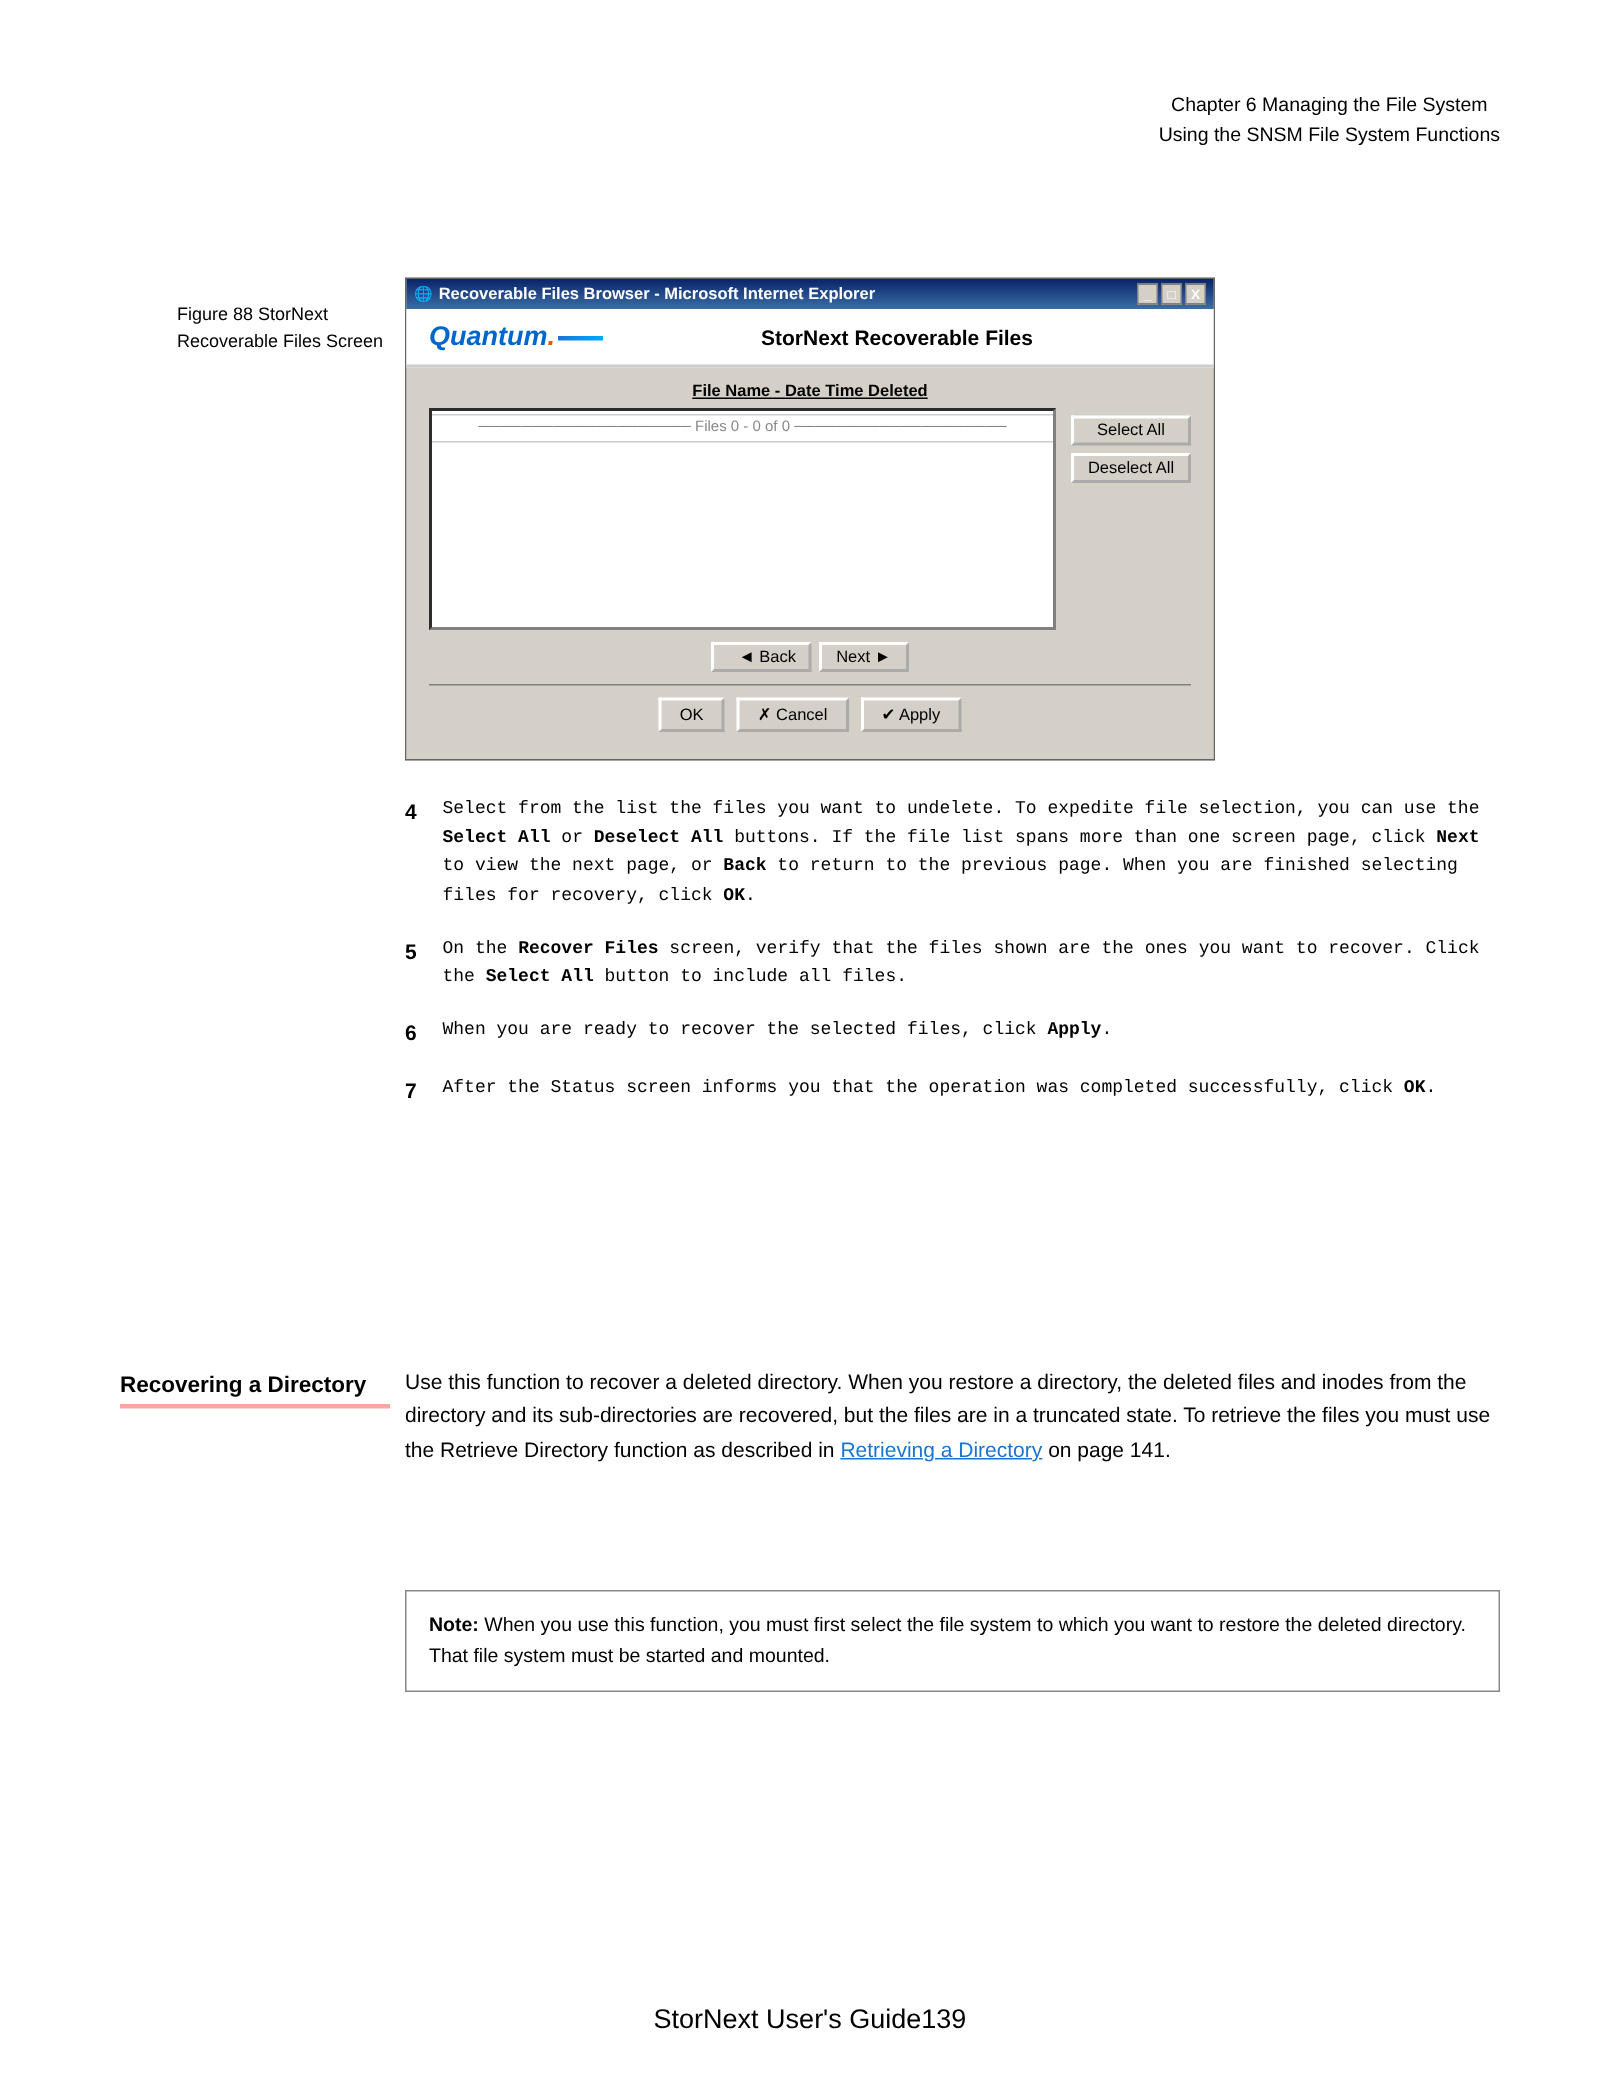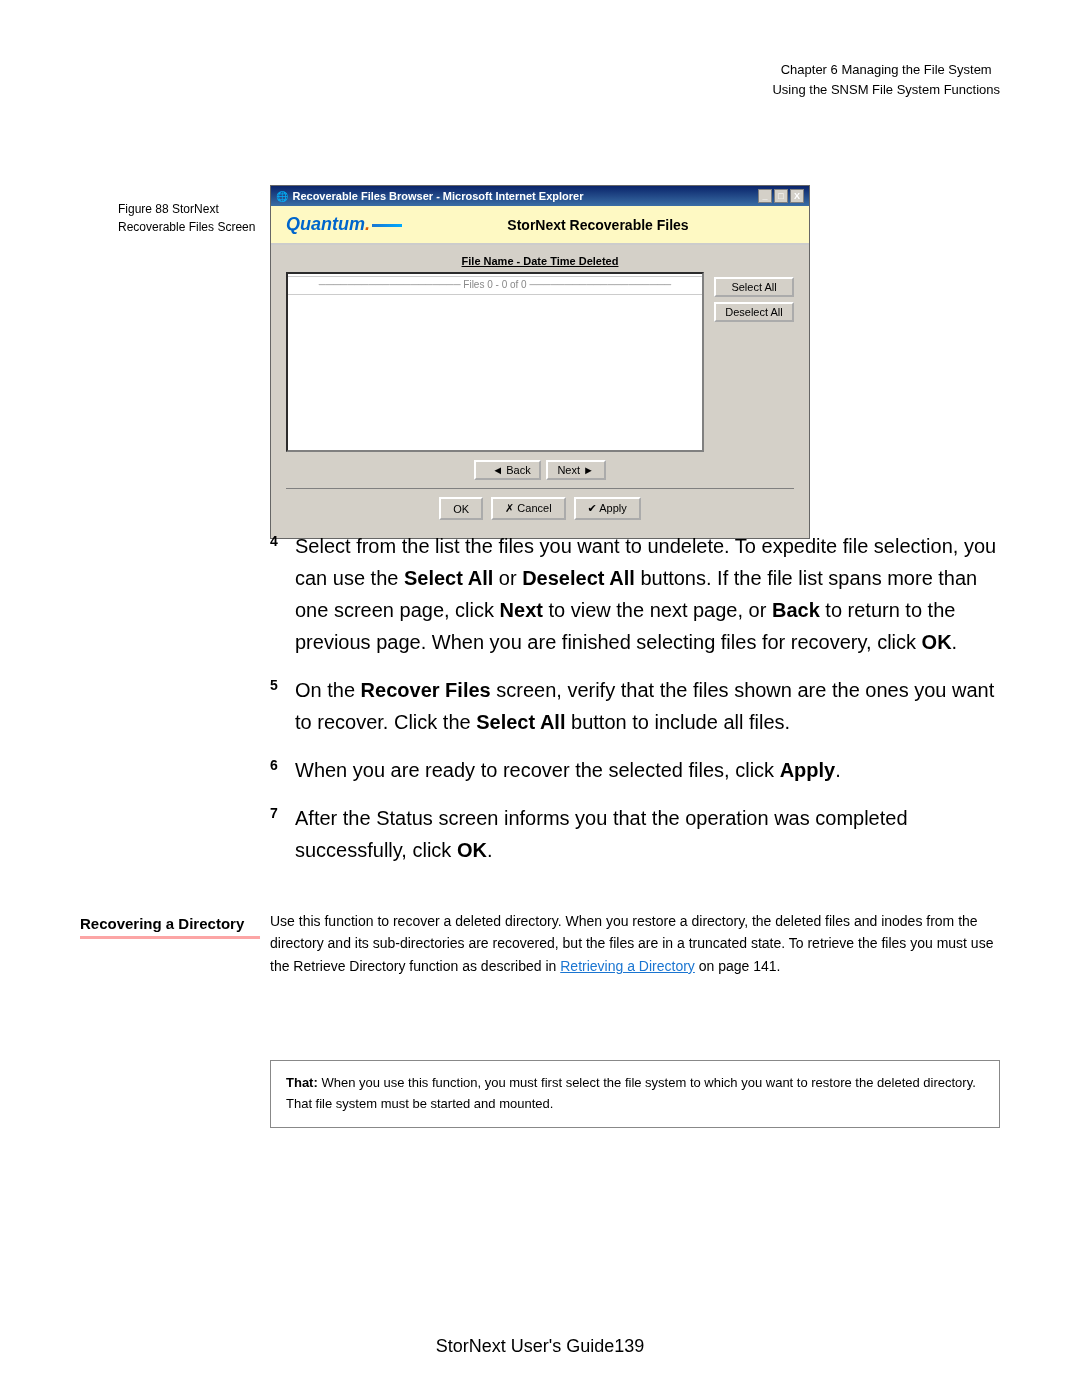--- a/index.html
+++ b/index.html
@@ -75,21 +75,21 @@
       cursor: pointer;
     }
 
     .window-content {
       background: #d4d0c8;
       padding: 0;
     }
 
     
     .quantum-header {
-      background: #fef9c3;
+      background: #ffffff;
       border-bottom: 2px solid #ccc;
       padding: 8px 15px;
       display: flex;
       align-items: center;
       justify-content: space-between;
     }
 
     .quantum-logo {
       font-size: 18px;
       font-weight: bold;
@@ -124,21 +124,21 @@
 
     .file-list-area {
       display: flex;
       gap: 10px;
     }
 
     .file-list-box {
       flex: 1;
       background: white;
       border: 2px inset #808080;
-      height: 180px;
+      height: 148px;
       position: relative;
     }
 
     .files-count-line {
       text-align: center;
       font-size: 10px;
       color: #444;
       border-bottom: 1px solid #ccc;
       padding: 2px 0;
       position: absolute;
@@ -206,22 +206,23 @@
       line-height: 1.6;
     }
 
     .step-number {
       font-weight: bold;
       min-width: 25px;
       font-size: 14px;
     }
 
     .step-text {
-      font-size: 20px;
+      font-size: 12px;
       line-height: 1.6;
+      font-family: Liberation Mono, monospace;
     }
 
     .step-text b {
       font-weight: bold;
     }
 
     
     .section-heading {
       position: absolute;
       top: 915px;
@@ -385,20 +386,20 @@
   <div class="section-heading-text">Recovering a Directory</div>
 </div>
 
 <div class="section-content">
   <span>Use this function to recover a deleted directory. When you restore a directory, the deleted files and inodes from the directory and its sub-directories are recovered, but the files are in a truncated state. To retrieve the files you must use the Retrieve Directory function as described in</span>
   <a href="#">Retrieving a Directory</a>
   <span> on page  141.</span>
 </div>
 
 <div class="note-box">
-  <span class="note-label">That:</span>
+  <span class="note-label">Note:</span>
   <span>  When you use this function, you must first select the file system to which you want to restore the deleted directory. That file system must be started and mounted.</span>
 </div>
 
 <div class="page-footer">
   <div>StorNext User's Guide</div>
   <div>139</div>
 </div>
 
 </body></html>

